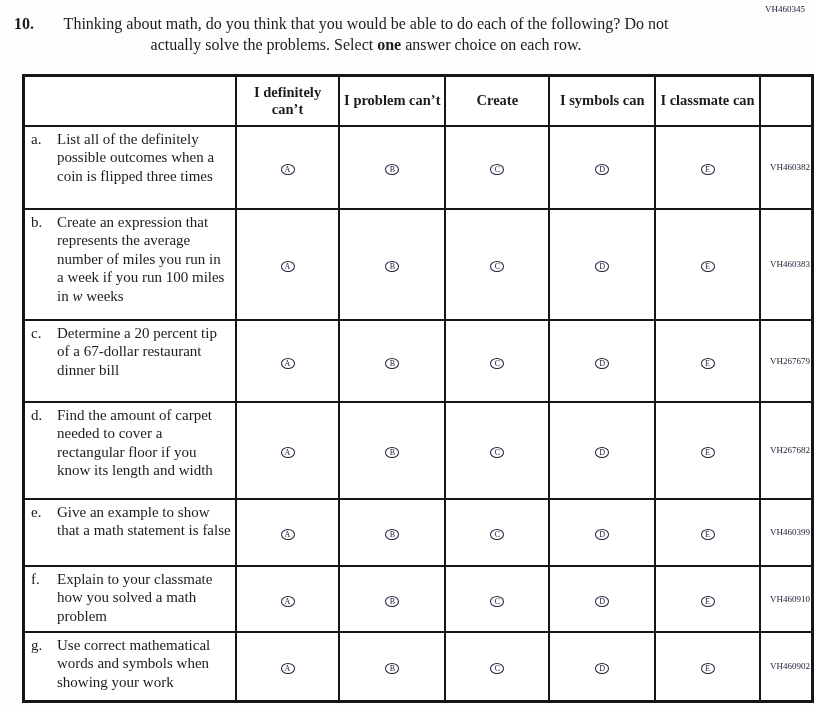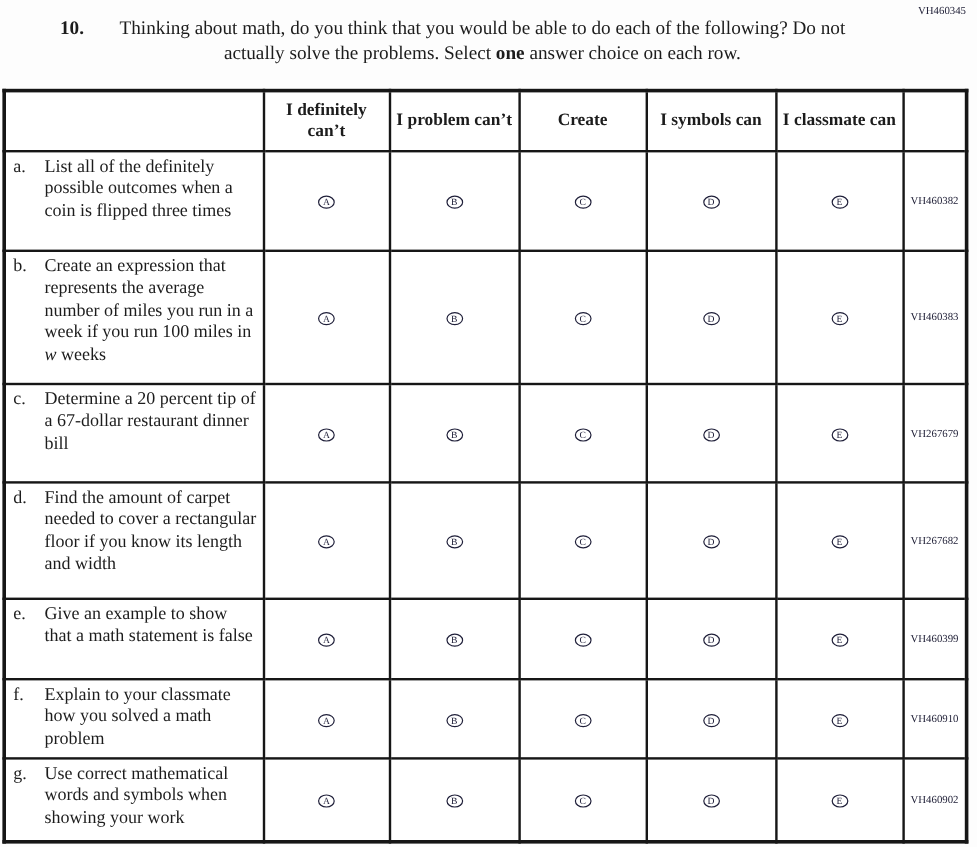--- a/index.html
+++ b/index.html
@@ -17,40 +17,39 @@
     top: 4px; right: 9px;
     font-size: 9px;
     color: #23233a;
     text-align: center;
   }
 
   .question {
     position: absolute;
     top: 13px; left: 14px;
     display: flex;
-    margin-left: 36px;
   }
   .q-num {
     font-weight: bold;
     font-size: 16px;
     line-height: 21px;
     width: 28px;
     flex: none;
   }
   .q-text {
     font-size: 16px;
     line-height: 21px;
     width: 648px;
     text-align: center;
   }
   .q-text .bold { font-weight: bold; }
 
   table.grid {
     position: absolute;
-    top: 74px; left: 2px;
+    top: 74px; left: 22px;
     border-collapse: collapse;
     table-layout: fixed;
     border: 3px solid #161616;
     background: #fff;
   }
   .grid th, .grid td {
     border: 2px solid #161616;
     overflow: hidden;
   }
   .grid th {
@@ -100,21 +99,21 @@
     border-radius: 50%;
     font-size: 8px;
     line-height: 1;
     color: #20203a;
     cursor: pointer;
     box-sizing: border-box;
     padding-top: 1px;
   }
 
   td.code-cell {
-    text-align: center;
+    text-align: right;
     vertical-align: middle;
     font-size: 9px;
     color: #23233a;
     padding: 0 1px;
   }
 </style>
 </head>
 <body>
 
 <div class="page-code">VH460345</div>

